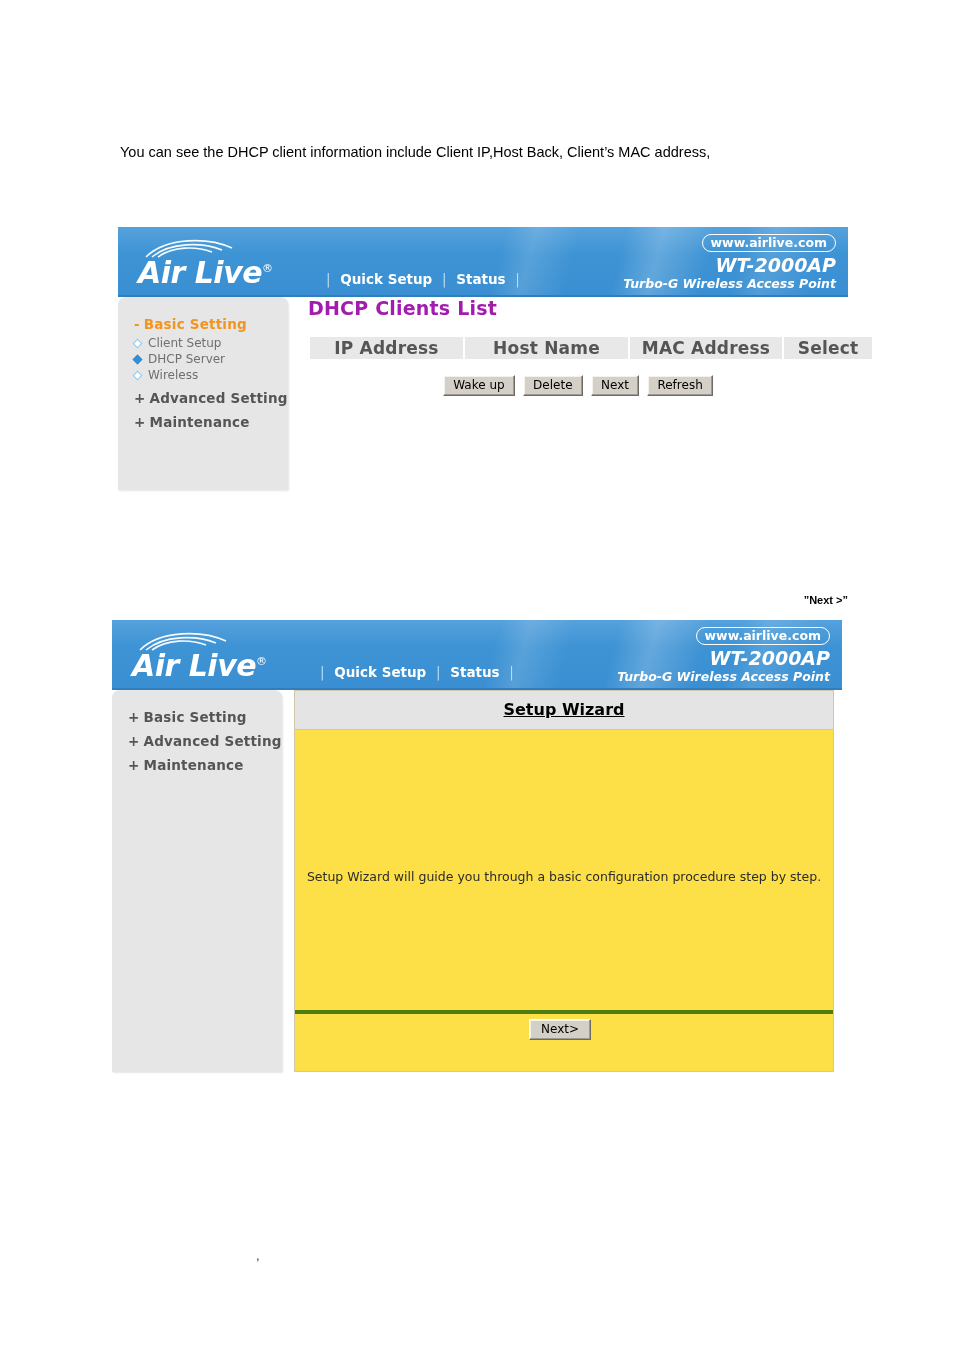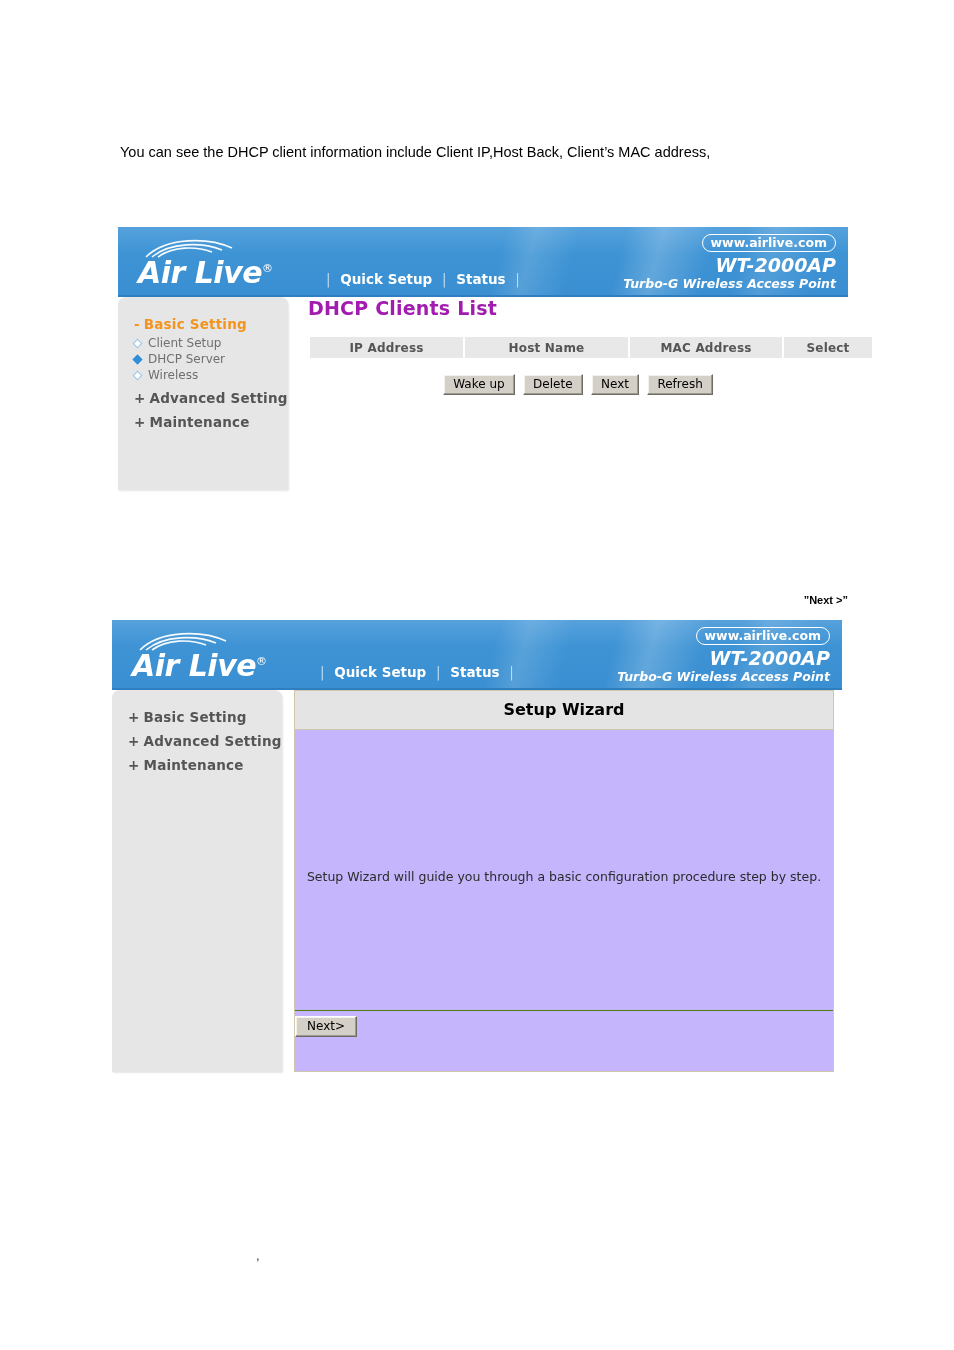--- a/index.html
+++ b/index.html
@@ -185,21 +185,21 @@
   
   .dhcp-table {
     border-collapse: separate;
     border-spacing: 2px 0;
     width: 100%;
     table-layout: fixed;
   }
   .dhcp-table th {
     background: #e8e8e8;
     color: #555555;
-    font-size: 12px;
+    font-size: 17px;
     font-weight: bold;
     font-family: "DejaVu Sans", sans-serif;
     height: 19px;
     text-align: center;
     border: none;
     letter-spacing: 0.2px;
   }
 
   
   .win-btn {
@@ -215,23 +215,24 @@
     line-height: 14px;
     cursor: pointer;
     user-select: none;
   }
   .btn-row { margin-top: 16px; text-align: center; }
   .btn-row .win-btn { margin: 0 2px; }
 
   
   .wizard-panel {
     position: absolute;
-    background: #c4b5fd;
+    background: #fde047;
     border: 1px solid #cfc8ad;
     box-sizing: border-box;
+    text-decoration: underline;
   }
   .wizard-head {
     background: #e4e4e4;
     border-bottom: 1px solid #cfc8ad;
     height: 38px;
     line-height: 38px;
     text-align: center;
     font-size: 16px;
     font-weight: bold;
     color: #000000;
@@ -244,23 +245,23 @@
   .wizard-msg {
     position: absolute;
     left: 0; right: 0;
     top: 139px;
     text-align: center;
     font-size: 12.5px;
     color: #2b2b2b;
     font-family: "DejaVu Sans", sans-serif;
   }
   .wizard-foot {
-    border-top: 1px solid #4d7c0f;
+    border-top: 4px solid #4d7c0f;
     height: 34px;
-    text-align: left;
+    text-align: center;
     padding: 5px 8px 0 0;
     box-sizing: border-box;
   }
 
   .next-label {
     position: absolute;
     right: 106px;
     top: 594px;
     font-size: 11px;
     font-weight: bold;

